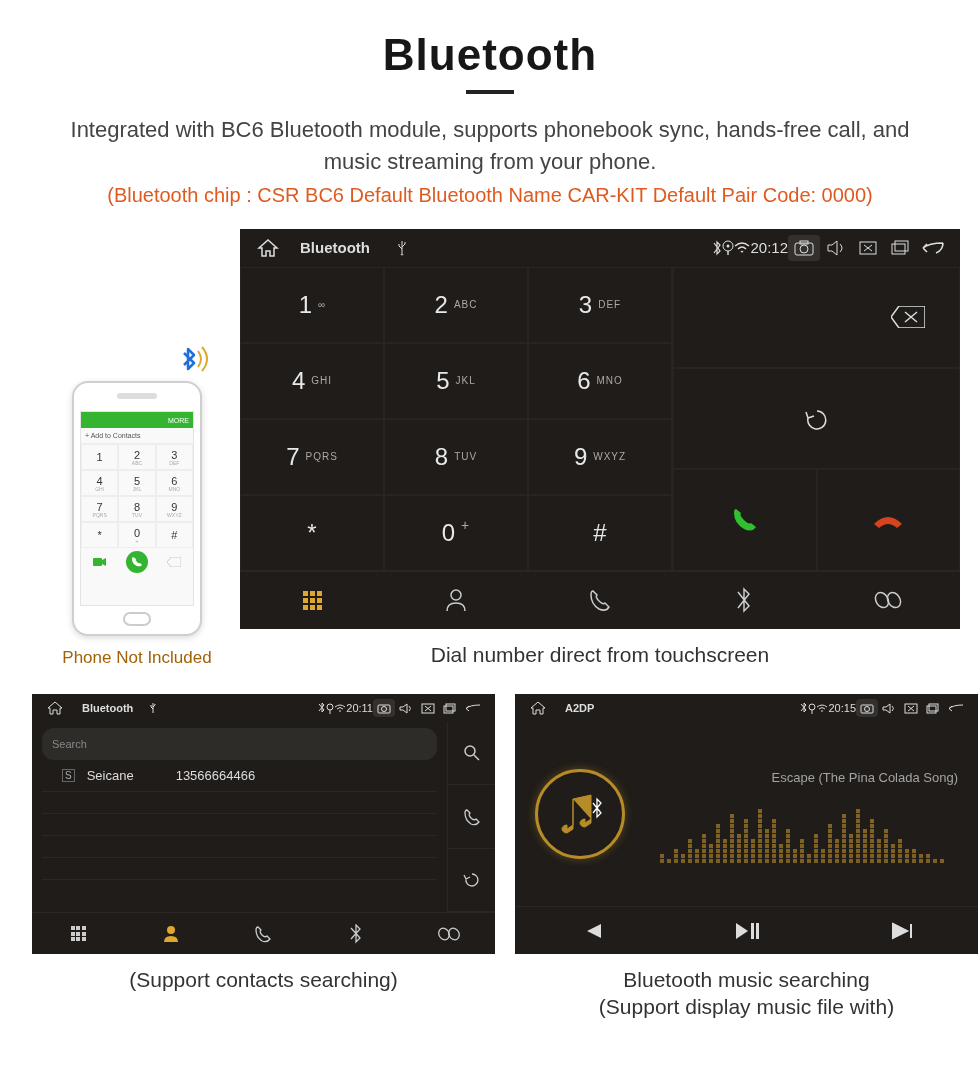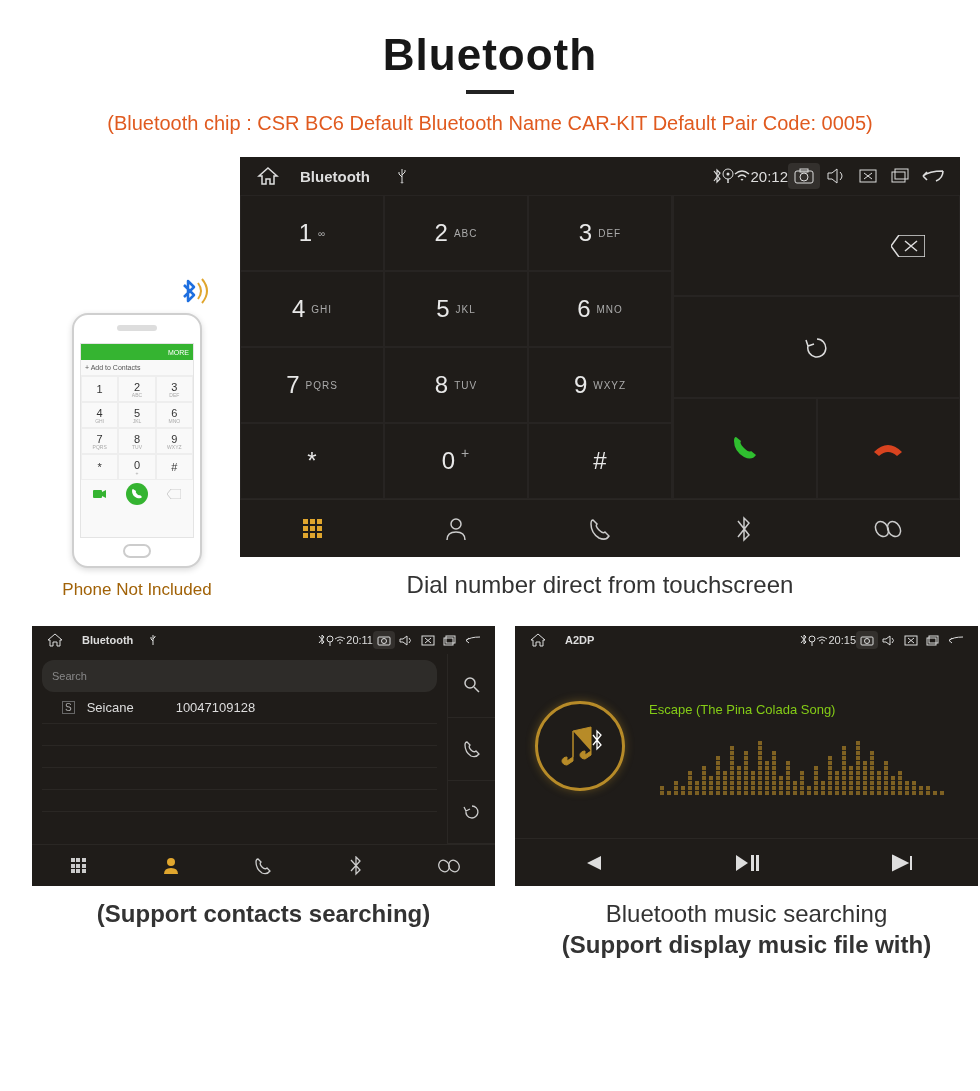--- a/index.html
+++ b/index.html
@@ -35,60 +35,61 @@
   .statusbar .sb-btn.highlight { background: rgba(255,255,255,.09); border-radius: 4px; }
   .dialer-body { flex: 1; display: flex; }
   .keypad { display: grid; grid-template-columns: repeat(3, 1fr); grid-template-rows: repeat(4, 1fr); width: 60%; }
   .key { border: 1px solid rgba(255,255,255,0.04); display: flex; align-items: center; justify-content: center; gap: 6px; cursor: pointer; font-size: 24px; font-weight: 300; color: #e8e8e8; }
   .key small { font-size: 10px; color: #aaa; letter-spacing: 1px; }
   .call-area { width: 40%; display: grid; grid-template-rows: 1fr 1fr 1fr; grid-template-columns: 1fr 1fr; border-left: 1px solid rgba(255,255,255,0.04); }
   .call-area .ca-cell { border: 1px solid rgba(255,255,255,0.04); display: flex; align-items: center; justify-content: center; }
   .ca-cell.span2 { grid-column: 1 / 3; }
   .bottom-nav { height: 58px; display: flex; border-top: 1px solid rgba(255,255,255,0.05); }
   .bottom-nav .bn { flex: 1; display: flex; align-items: center; justify-content: center; cursor: pointer; }
-  .caption { text-align: center; font-size: 24px; color: #333; margin-top: 12px; line-height: 1.3; }
-  .caption .sub { display: block; font-weight: bold; }
+  .caption { text-align: center; font-size: 21px; color: #333; margin-top: 12px; line-height: 1.3; }
+  .caption .sub { display: block; }
   .bottom-row { display: flex; gap: 20px; margin-top: 26px; padding: 0 12px; }
   .bottom-col { flex: 1; }
   .device.small { width: 463px; height: 260px; }
   .device.small .statusbar { height: 28px; font-size: 11px; gap: 6px; }
   .device.small .statusbar .sb-right { }
   .device.small .statusbar .sb-btn { width: 22px; height: 18px; }
   .contacts-body { flex: 1; display: flex; }
   .contacts-left { flex: 1; padding: 6px 10px; }
   .search-box { background: rgba(255,255,255,0.07); border-radius: 12px; height: 22px; display: flex; align-items: center; padding: 16px 10px; font-size: 11px; color: #888; }
   .contact-row { display: flex; align-items: center; gap: 12px; padding: 8px 4px 8px 20px; font-size: 13px; color: #ddd; border-bottom: 1px solid rgba(255,255,255,0.05); }
   .contact-row .badge { font-size: 10px; border: 1px solid #666; padding: 0 2px; color: #aaa; }
   .contact-row .num { margin-left: 30px; }
   .contacts-list-lines { border-bottom: 1px solid rgba(255,255,255,0.05); height: 22px; }
   .contacts-side { width: 48px; display: flex; flex-direction: column; border-left: 1px solid rgba(255,255,255,0.05); }
   .contacts-side .cs { flex: 1; display: flex; align-items: center; justify-content: center; border-bottom: 1px solid rgba(255,255,255,0.05); }
   .small .bottom-nav { height: 42px; }
   .music-body { flex: 1; display: flex; align-items: center; padding: 0 20px; gap: 20px; position: relative; }
   .music-icon-ring { width: 90px; height: 90px; border-radius: 50%; border: 3px solid #b78b28; display: flex; align-items: center; justify-content: center; flex-shrink: 0; box-shadow: 0 0 10px rgba(183,139,40,.4); }
   .music-viz { flex: 1; height: 100px; position: relative; }
-  .song-title { position: absolute; top: 6px; left: 4px; right: 0; text-align: left; font-size: 13px; color: #84cc16; }
+  .song-title { position: absolute; top: 6px; left: 4px; right: 0; text-align: right; font-size: 13px; color: #a3a3a3; }
   .viz-bars { position: absolute; bottom: 0; left: 0; right: 0; height: 70px; display: flex; align-items: flex-end; gap: 3px; justify-content: center; }
   .viz-bars span { width: 4px; background: linear-gradient(180deg, rgba(183,139,40,.1), rgba(183,139,40,0)); display: inline-block; }
   .viz-bars span i { display: block; width: 4px; height: 4px; background: #b78b28; margin-bottom: 1px; opacity: .6; }
   .controls { height: 48px; display: flex; align-items: center; justify-content: space-around; border-top: 1px solid rgba(255,255,255,0.05); }
   svg { display: block; }
   .grid9 { display: grid; grid-template-columns: repeat(3, 5px); grid-template-rows: repeat(3, 5px); gap: 2px; }
   .grid9 span { background: #e0a62e; }
   .grid9.white span { background: #ccc; }
 </style>
 </head>
 <body>
 
 <div class="page">
   <div class="title-block">
     <h1>Bluetooth</h1>
     <div class="underline"></div>
   </div>
-  <p class="spec">(Bluetooth chip : CSR BC6     Default Bluetooth Name CAR-KIT     Default Pair Code: 0005)</p>
+  <p class="desc">Integrated with BC6 Bluetooth module, supports phonebook sync, hands-free call, and music streaming from your phone.</p>
+  <p class="spec">(Bluetooth chip : CSR BC6     Default Bluetooth Name CAR-KIT     Default Pair Code: 0000)</p>
 
   <div class="top-row">
 
     <div class="phone-col">
       <div class="phone-frame">
         <div class="bt-wave">
           <svg width="48" height="48" viewBox="0 0 48 48">
             <path d="M14 12 L24 22 L18 28 L18 8 L24 14 L14 24" stroke="#1e6fe0" stroke-width="2.5" fill="none" stroke-linejoin="round"></path>
             <path d="M28 10 Q34 18 28 26" stroke="#e0a62e" stroke-width="2" fill="none"></path>
             <path d="M32 6 Q42 18 32 30" stroke="#e0a62e" stroke-width="2" fill="none"></path>
@@ -420,21 +421,21 @@
           </div>
         </div>
         <div class="contacts-body">
           <div class="contacts-left">
             <div class="search-box">
                 <span>Search</span>
               </div>
             <div class="contact-row">
               <span class="badge">S</span>
               <span>Seicane</span>
-              <span class="num">10047109128</span>
+              <span class="num">13566664466</span>
             </div>
             <div class="contacts-list-lines"></div>
             <div class="contacts-list-lines"></div>
             <div class="contacts-list-lines"></div>
             <div class="contacts-list-lines"></div>
           </div>
           <div class="contacts-side">
             <div class="cs">
                 <svg width="18" height="18">
                   <circle cx="7" cy="7" r="5" fill="none" stroke="#ccc" stroke-width="1.5"></circle>

